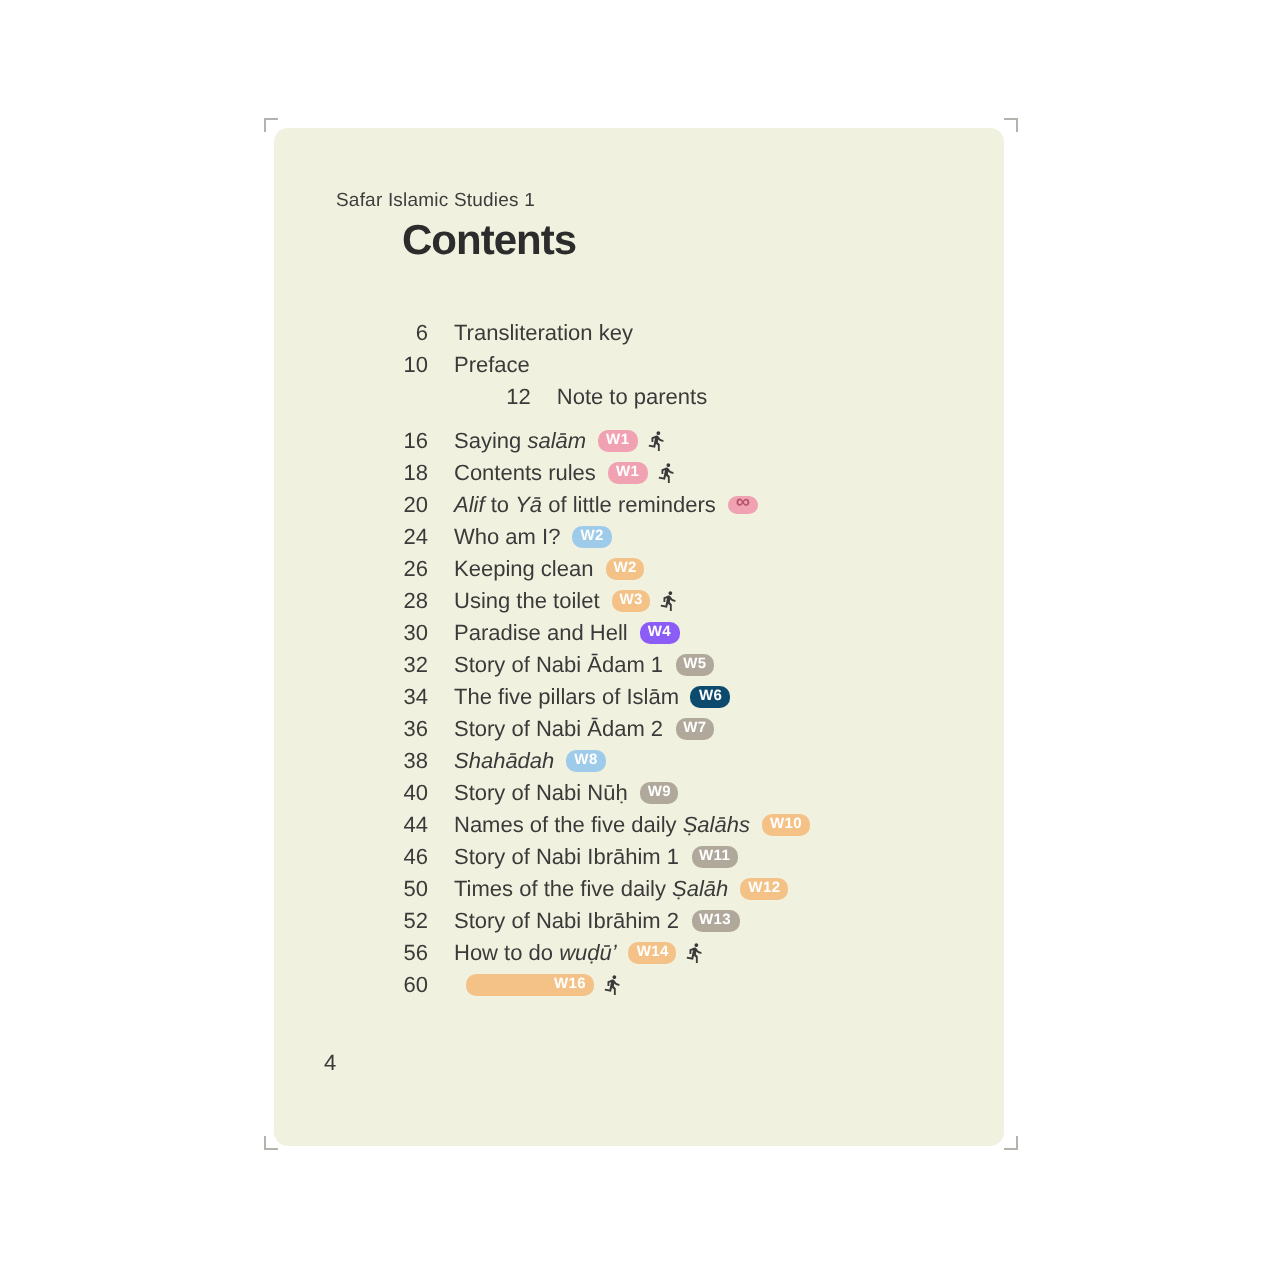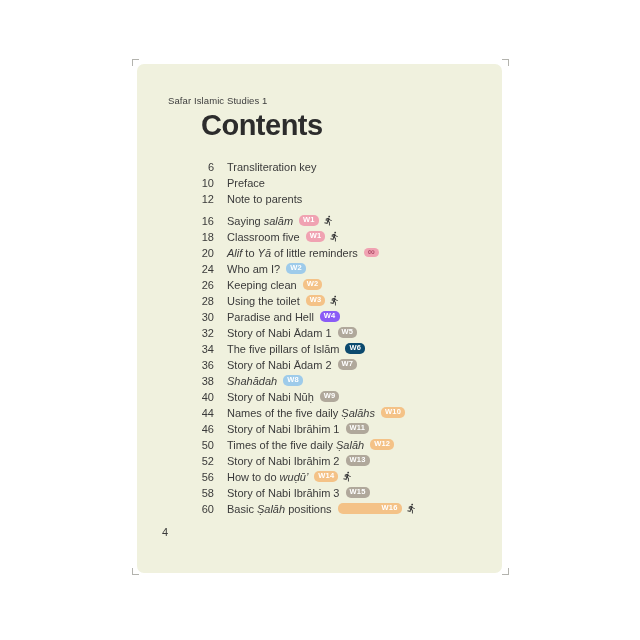--- a/index.html
+++ b/index.html
@@ -11,26 +11,26 @@
     position:absolute; left:137px; top:64px; width:365px; height:509px;
     background:#f0f1de; border-radius:7px;
   }
   .crop-mark { position:absolute; width:6px; height:6px; }
   .crop-mark.tl { left:132px; top:59px;  border-left:1px solid #b3b3ae; border-top:1px solid #b3b3ae; }
   .crop-mark.tr { left:502px; top:59px;  border-right:1px solid #b3b3ae; border-top:1px solid #b3b3ae; }
   .crop-mark.bl { left:132px; top:568px; border-left:1px solid #b3b3ae; border-bottom:1px solid #b3b3ae; }
   .crop-mark.br { left:502px; top:568px; border-right:1px solid #b3b3ae; border-bottom:1px solid #b3b3ae; }
   .book-header { position:absolute; left:31px; top:31px; font-size:9.5px; color:#3d3d3d; letter-spacing:0.1px; }
   .contents-title {
-    position:absolute; left:64px; top:45px; font-size:29px; font-weight:600;
+    position:absolute; left:64px; top:45px; font-size:21px; font-weight:600;
     color:#2c2c2c; letter-spacing:-0.5px;
   }
   .toc { position:absolute; left:58px; top:95px; }
   .toc-row { display:flex; align-items:center; height:16px; font-size:11px; line-height:16px; white-space:nowrap; }
-  .toc-row.section-end { margin-bottom:6px; }
+  .toc-row.section-end { margin-bottom:6px;justify-content:center; }
   .num { width:19px; text-align:right; margin-right:13px; flex:none; color:#3a3a3a; }
   .entry-title em { font-style:italic;text-align:center; }
   .badge {
     margin-left:6px; font-size:7.5px; font-weight:bold; color:#ffffff;
     padding:1.5px 4px 2px; border-radius:5px; line-height:8px; display:inline-block;
     position:relative; top:-0.5px; letter-spacing:0.2px;
   }
   .badge.infinity { font-size:10px; line-height:7px; padding:0 4px 2.5px; font-weight:bold; }
   .run-icon { margin-left:4px; display:inline-flex; align-items:center; position:relative; top:-0.5px; }
   .run-icon svg { width:11px; height:11px; fill:#3a3a3a; }
@@ -68,21 +68,21 @@
     <span class="entry-title"><span>Saying </span><em>salām</em></span>
     <span class="badge" style="background: rgb(240, 162, 178); color: rgb(255, 255, 255);">W1</span>
     <span class="run-icon">
       <svg viewBox="0 0 24 24" aria-hidden="true">
             <path d="M13.49 5.48c1.1 0 2-.9 2-2s-.9-2-2-2-2 .9-2 2 .9 2 2 2zm-3.6 13.9l1-4.4 2.1 2v6h2v-7.5l-2.1-2 .6-3c1.3 1.5 3.3 2.5 5.5 2.5v-2c-1.9 0-3.5-1-4.3-2.4l-1-1.6c-.4-.6-1-1-1.7-1-.3 0-.5.1-.8.1l-5.2 2.2v4.7h2v-3.4l1.8-.7-1.6 8.1-4.9-1-.4 2 7 1.4z"></path>
           </svg>
     </span>
   </div>
       <div class="toc-row">
     <span class="num">18</span>
-    <span class="entry-title"><span>Classroom five</span></span>
+    <span class="entry-title"><span>Contents rules</span></span>
     <span class="badge" style="background: rgb(240, 162, 178); color: rgb(255, 255, 255);">W1</span>
     <span class="run-icon">
       <svg viewBox="0 0 24 24" aria-hidden="true">
             <path d="M13.49 5.48c1.1 0 2-.9 2-2s-.9-2-2-2-2 .9-2 2 .9 2 2 2zm-3.6 13.9l1-4.4 2.1 2v6h2v-7.5l-2.1-2 .6-3c1.3 1.5 3.3 2.5 5.5 2.5v-2c-1.9 0-3.5-1-4.3-2.4l-1-1.6c-.4-.6-1-1-1.7-1-.3 0-.5.1-.8.1l-5.2 2.2v4.7h2v-3.4l1.8-.7-1.6 8.1-4.9-1-.4 2 7 1.4z"></path>
           </svg>
     </span>
   </div>
       <div class="toc-row">
     <span class="num">20</span>
     <span class="entry-title"><em>Alif</em><span> to </span><em>Yā</em><span> of little reminders</span></span>
@@ -175,28 +175,21 @@
     <span class="num">56</span>
     <span class="entry-title"><span>How to do </span><em>wuḍū’</em></span>
     <span class="badge" style="background: rgb(244, 194, 135); color: rgb(255, 255, 255);">W14</span>
     <span class="run-icon">
       <svg viewBox="0 0 24 24" aria-hidden="true">
             <path d="M13.49 5.48c1.1 0 2-.9 2-2s-.9-2-2-2-2 .9-2 2 .9 2 2 2zm-3.6 13.9l1-4.4 2.1 2v6h2v-7.5l-2.1-2 .6-3c1.3 1.5 3.3 2.5 5.5 2.5v-2c-1.9 0-3.5-1-4.3-2.4l-1-1.6c-.4-.6-1-1-1.7-1-.3 0-.5.1-.8.1l-5.2 2.2v4.7h2v-3.4l1.8-.7-1.6 8.1-4.9-1-.4 2 7 1.4z"></path>
           </svg>
     </span>
   </div>
       <div class="toc-row">
-    <span class="num">58</span>
-    <span class="entry-title"><span>Story of Nabi Ibrāhim 3</span></span>
-    <span class="badge" style="background: rgb(176, 168, 155); color: rgb(255, 255, 255);">W15</span>
-
-  </div>
-      <div class="toc-row">
     <span class="num">60</span>
-    <span class="entry-title"><span>Basic </span><em>Ṣalāh</em><span> positions</span></span>
     <span class="badge" style="background: rgb(244, 194, 135); color: rgb(255, 255, 255); padding-left: 44px;">W16</span>
     <span class="run-icon">
       <svg viewBox="0 0 24 24" aria-hidden="true">
             <path d="M13.49 5.48c1.1 0 2-.9 2-2s-.9-2-2-2-2 .9-2 2 .9 2 2 2zm-3.6 13.9l1-4.4 2.1 2v6h2v-7.5l-2.1-2 .6-3c1.3 1.5 3.3 2.5 5.5 2.5v-2c-1.9 0-3.5-1-4.3-2.4l-1-1.6c-.4-.6-1-1-1.7-1-.3 0-.5.1-.8.1l-5.2 2.2v4.7h2v-3.4l1.8-.7-1.6 8.1-4.9-1-.4 2 7 1.4z"></path>
           </svg>
     </span>
   </div>
     </div>
   <div class="page-number">4</div>
 </div>

